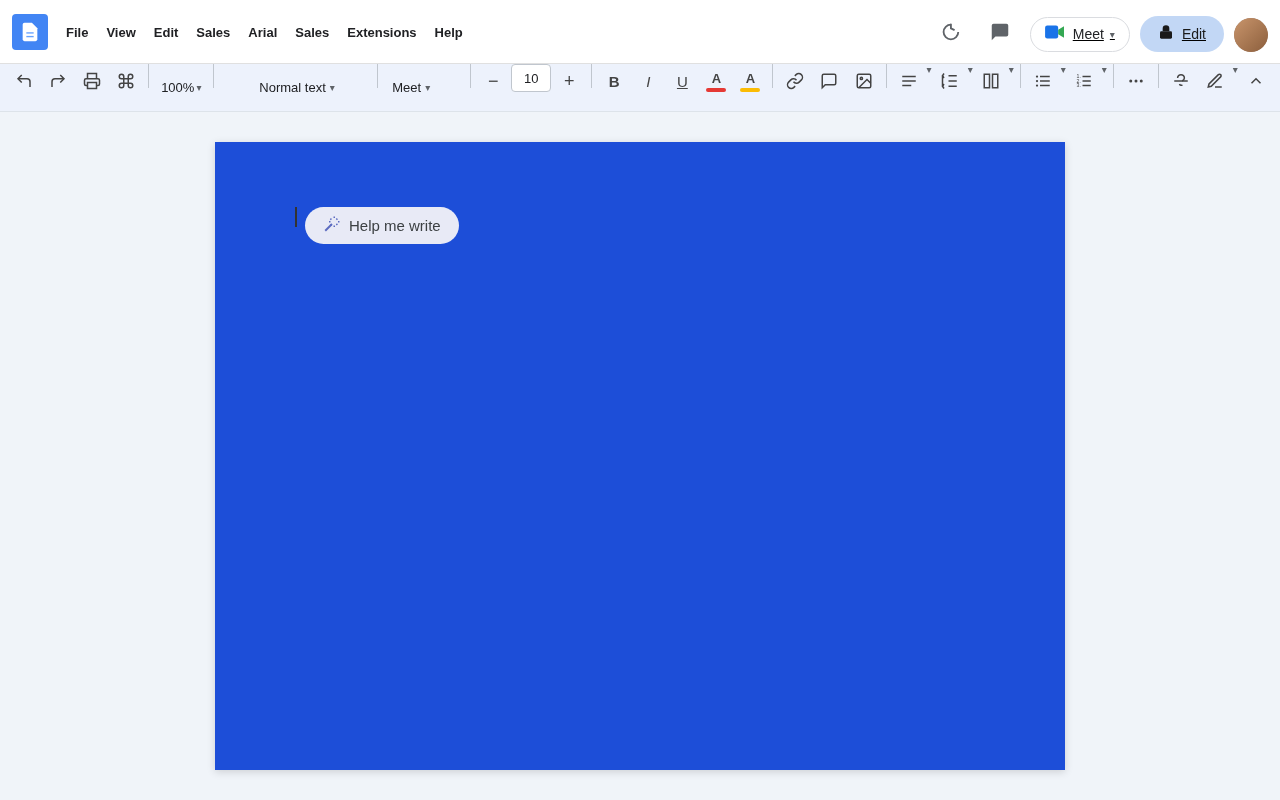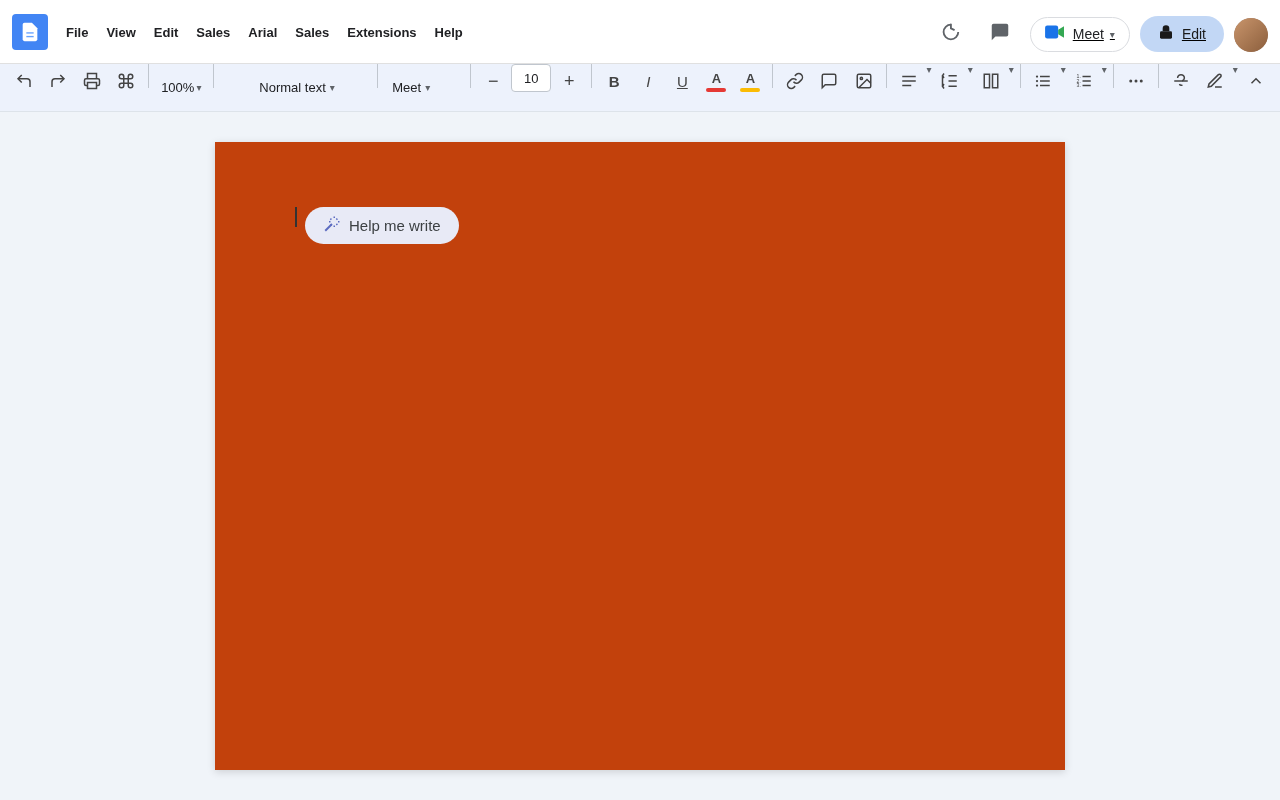--- a/index.html
+++ b/index.html
@@ -225,21 +225,21 @@
     .doc-area {
       background: #f0f4f9;
       flex: 1;
       display: flex;
       justify-content: center;
       padding: 30px 0;
       height: calc(800px - 64px - 48px);
       overflow-y: auto;
     }
     .doc-page {
-      background: #c2410c;
+      background: #1d4ed8;
       width: 850px;
       min-height: 600px;
       box-shadow: 0 2px 8px rgba(0,0,0,0.15);
       padding: 60px 80px;
       position: relative;
     }
     .cursor-line {
       display: inline-block;
       width: 2px;
       height: 20px;

